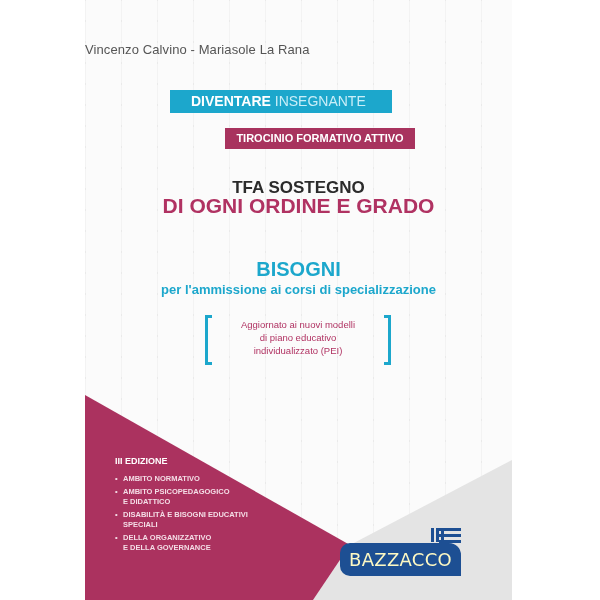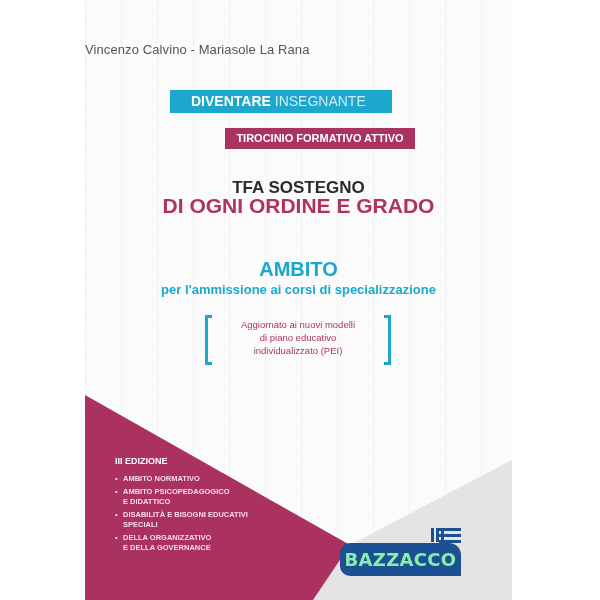--- a/index.html
+++ b/index.html
@@ -43,21 +43,21 @@
   .edition { position:absolute; left:30px; top:456px; color:#fff; font-size:9px; font-weight:bold;
              font-family:"Liberation Sans", sans-serif; }
   .features { position:absolute; left:30px; top:474px; margin:0; padding:0; list-style:none; color:#f4dde6;
               font-size:7.5px; font-weight:bold; line-height:10.5px; font-family:"Liberation Sans", sans-serif; width:150px; }
   .features li { padding-left:8px; position:relative; margin-bottom:2px; }
   .features li::before { content:"•"; position:absolute; left:0; top:0; }
   .logo-stripes { position:absolute; left:346px; top:528px; width:30px; height:34px; }
   .stripe-h { position:absolute; left:8px; width:22px; height:3px; background:#1d4f93; }
   .stripe-v { position:absolute; top:0; width:3px; height:14px; background:#1d4f93; }
   .publisher { position:absolute; left:255px; top:543px; width:121px; height:33px; background:#1d4f93;
-               border-radius:10px 12px 0 10px; color:#86efac; font-weight:bold; font-size:18px; line-height:33px;
+               border-radius:10px 12px 0 10px; color:#fef9c3; font-weight:normal; font-size:18px; line-height:33px;
                text-align:center; font-family:"DejaVu Sans", sans-serif; letter-spacing:0.3px; }
 </style>
 </head>
 <body>
 
 <div class="cover">
   <div class="tri-gray"></div>
   <div class="tri-red"></div>
 
   <div class="authors">Vincenzo Calvino - Mariasole La Rana</div>
@@ -65,21 +65,21 @@
   <div class="band-blue">
     <span>DIVENTARE</span>
     <span class="light">INSEGNANTE</span>
   </div>
   <div class="band-red">TIROCINIO FORMATIVO ATTIVO</div>
 
   <div class="tfa">TFA SOSTEGNO</div>
   <div class="title">
     <div>DI OGNI ORDINE E GRADO</div>
   </div>
-  <div class="manuale">AMBITO</div>
+  <div class="manuale">BISOGNI</div>
   <div class="subtitle">per l'ammissione ai corsi di specializzazione</div>
 
   <div class="bracket-box">
     <div class="br-l"></div>
     <div class="br-r"></div>
     <div class="note">
       <div>Aggiornato ai nuovi modelli</div>
       <div>di piano educativo</div>
       <div>individualizzato (PEI)</div>
     </div>

